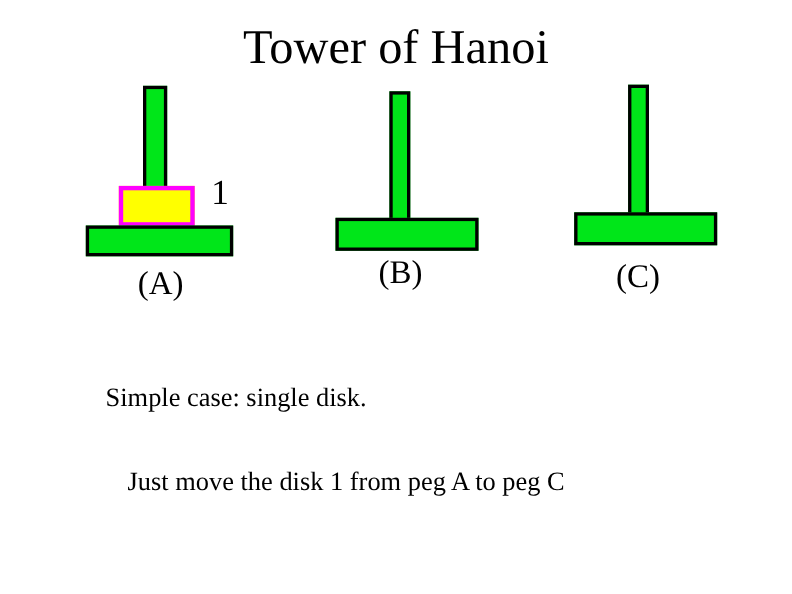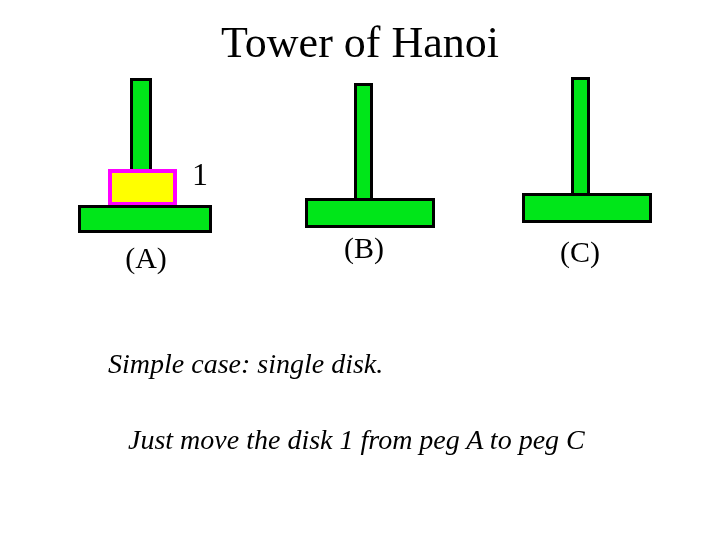--- a/index.html
+++ b/index.html
@@ -56,25 +56,24 @@
     z-index: 4;
   }
   .disk-number {
     position: absolute;
     font-size: 32px;
     line-height: 1;
     z-index: 4;
   }
   .body-line {
     position: absolute;
-    left: 108px;
-    font-size: 28px;
+    left: 96px;
+    font-size: 24px;
     line-height: 1;
     white-space: nowrap;
-    font-style: italic;
   }
   .body-line-1 { top: 350px; }
   .body-line-2 { top: 426px; margin-left: 20px; }
 
   
   .rod-a  { left: 130px; top: 78px;  width: 22px;  height: 96px; }
   .disk-1 { left: 108px; top: 169px; width: 69px;  height: 37px; }
   .base-a { left: 78px;  top: 205px; width: 134px; height: 28px; }
   .label-a { left: 96px; top: 243px; }
   .num-1  { left: 192px; top: 158px; }

